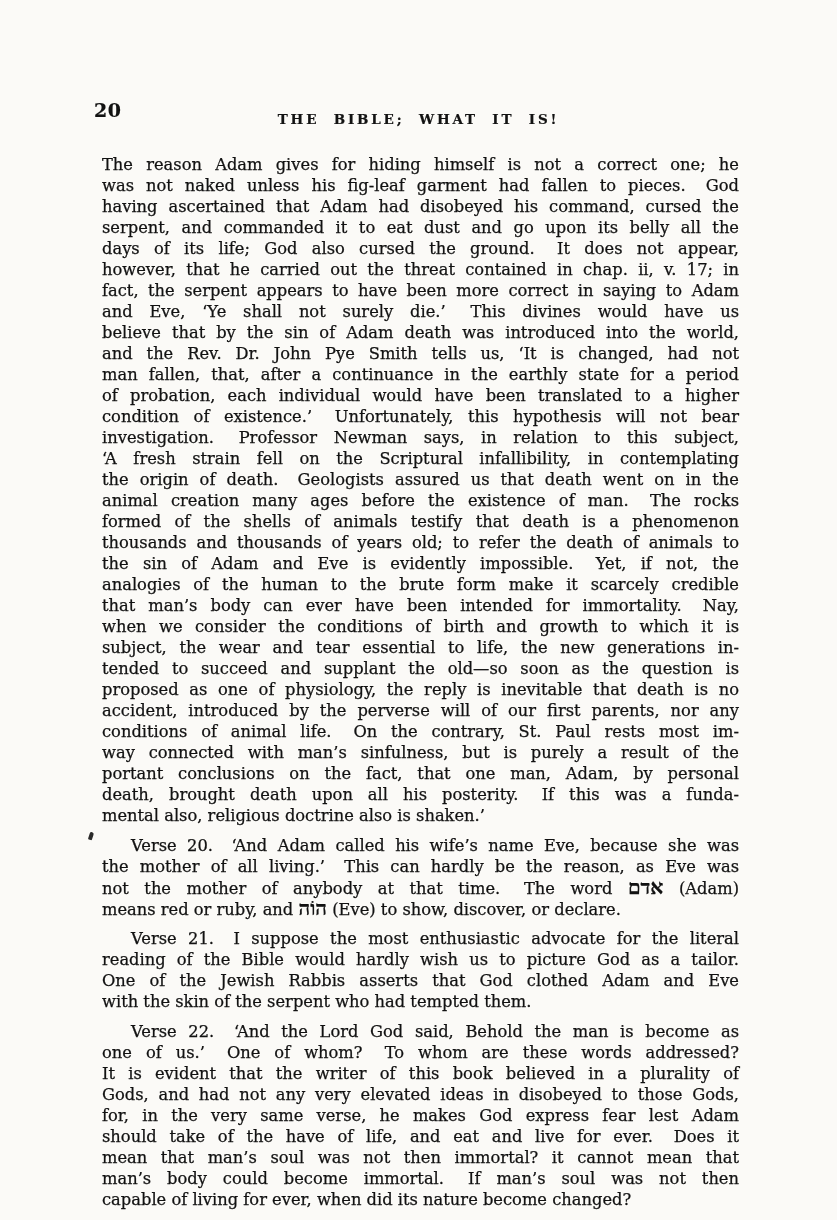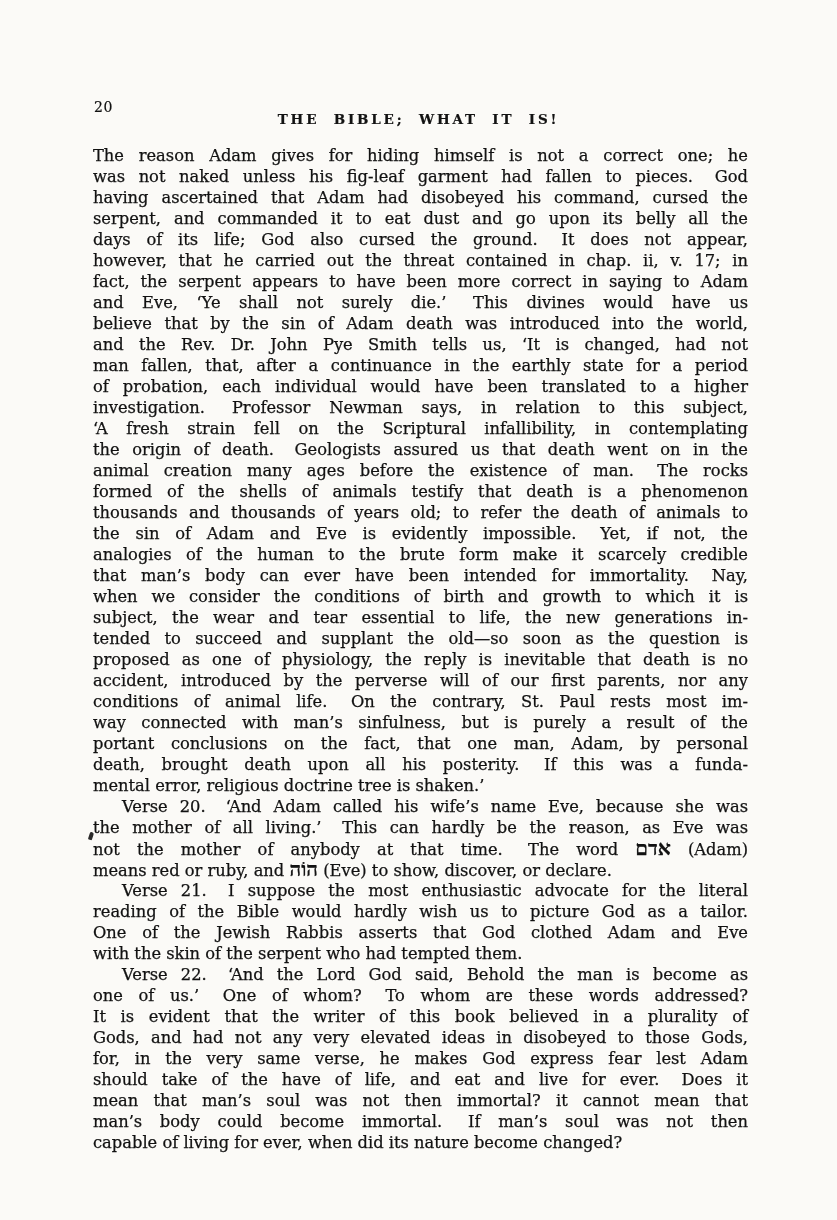--- a/index.html
+++ b/index.html
@@ -13,22 +13,22 @@
     height: 1220px;
     background: #fbfaf7;
     overflow: hidden;
     font-family: "DejaVu Serif", "Liberation Serif", serif;
     color: #121212;
   }
   .header-pageno {
     position: absolute;
     left: 94px;
     top: 99px;
-    font-size: 14px;
-    font-weight: normal;
+    font-size: 19px;
+    font-weight: bold;
     letter-spacing: 0.5px;
     -webkit-text-stroke: 0.2px #121212;
   }
   .header-title {
     position: absolute;
     left: 0;
     right: 0;
     top: 103px;
     text-align: center;
     font-size: 13.5px;
@@ -39,21 +39,21 @@
     -webkit-text-stroke: 0.2px #121212;
   }
   .page-body {
     position: absolute;
     left: 93px;
     top: 145px;
     width: 655px;
     font-size: 16.3px;
     -webkit-text-stroke: 0.25px #121212;
   }
-  .paragraph { margin: 0; }
+  .paragraph { margin: 9px; }
   .text-line {
     line-height: 21px;
     height: 21px;
     text-align: justify;
     text-align-last: justify;
   }
   .text-line.last { text-align-last: left; }
   .text-line.indent { text-indent: 29px; }
   .hebrew {
     font-size: 1.25em;
@@ -85,39 +85,40 @@
         <div class="text-line">having ascertained that Adam had disobeyed his command, cursed the</div>
         <div class="text-line">serpent, and commanded it to eat dust and go upon its belly all the</div>
         <div class="text-line">days of its life; God also cursed the ground.  It does not appear,</div>
         <div class="text-line">however, that he carried out the threat contained in chap. ii, v. 17; in</div>
         <div class="text-line">fact, the serpent appears to have been more correct in saying to Adam</div>
         <div class="text-line">and Eve, ‘Ye shall not surely die.’  This divines would have us</div>
         <div class="text-line">believe that by the sin of Adam death was introduced into the world,</div>
         <div class="text-line">and the Rev. Dr. John Pye Smith tells us, ‘It is changed, had not</div>
         <div class="text-line">man fallen, that, after a continuance in the earthly state for a period</div>
         <div class="text-line">of probation, each individual would have been translated to a higher</div>
+        <div class="text-line">condition of existence.’  Unfortunately, this hypothesis will not bear</div>
         <div class="text-line">investigation.  Professor Newman says, in relation to this subject,</div>
         <div class="text-line">‘A fresh strain fell on the Scriptural infallibility, in contemplating</div>
         <div class="text-line">the origin of death.  Geologists assured us that death went on in the</div>
         <div class="text-line">animal creation many ages before the existence of man.  The rocks</div>
         <div class="text-line">formed of the shells of animals testify that death is a phenomenon</div>
         <div class="text-line">thousands and thousands of years old; to refer the death of animals to</div>
         <div class="text-line">the sin of Adam and Eve is evidently impossible.  Yet, if not, the</div>
         <div class="text-line">analogies of the human to the brute form make it scarcely credible</div>
         <div class="text-line">that man’s body can ever have been intended for immortality.  Nay,</div>
         <div class="text-line">when we consider the conditions of birth and growth to which it is</div>
         <div class="text-line">subject, the wear and tear essential to life, the new generations in-</div>
         <div class="text-line">tended to succeed and supplant the old—so soon as the question is</div>
         <div class="text-line">proposed as one of physiology, the reply is inevitable that death is no</div>
         <div class="text-line">accident, introduced by the perverse will of our first parents, nor any</div>
         <div class="text-line">conditions of animal life.  On the contrary, St. Paul rests most im-</div>
         <div class="text-line">way connected with man’s sinfulness, but is purely a result of the</div>
         <div class="text-line">portant conclusions on the fact, that one man, Adam, by personal</div>
         <div class="text-line">death, brought death upon all his posterity.  If this was a funda-</div>
-        <div class="text-line last">mental error, religious doctrine tree is shaken.’</div>
+        <div class="text-line last">mental also, religious doctrine also is shaken.’</div>
       </div>
       <div class="paragraph">
         <div class="text-line indent">Verse 20.  ‘And Adam called his wife’s name Eve, because she was</div>
         <div class="text-line">the mother of all living.’  This can hardly be the reason, as Eve was</div>
         <div class="text-line">not the mother of anybody at that time.  The word <span class="hebrew">אדם</span> (Adam)</div>
         <div class="text-line last">means red or ruby, and <span class="hebrew">הוֹה</span> (Eve) to show, discover, or declare.</div>
       </div>
       <div class="paragraph">
         <div class="text-line indent">Verse 21.  I suppose the most enthusiastic advocate for the literal</div>
         <div class="text-line">reading of the Bible would hardly wish us to picture God as a tailor.</div>

